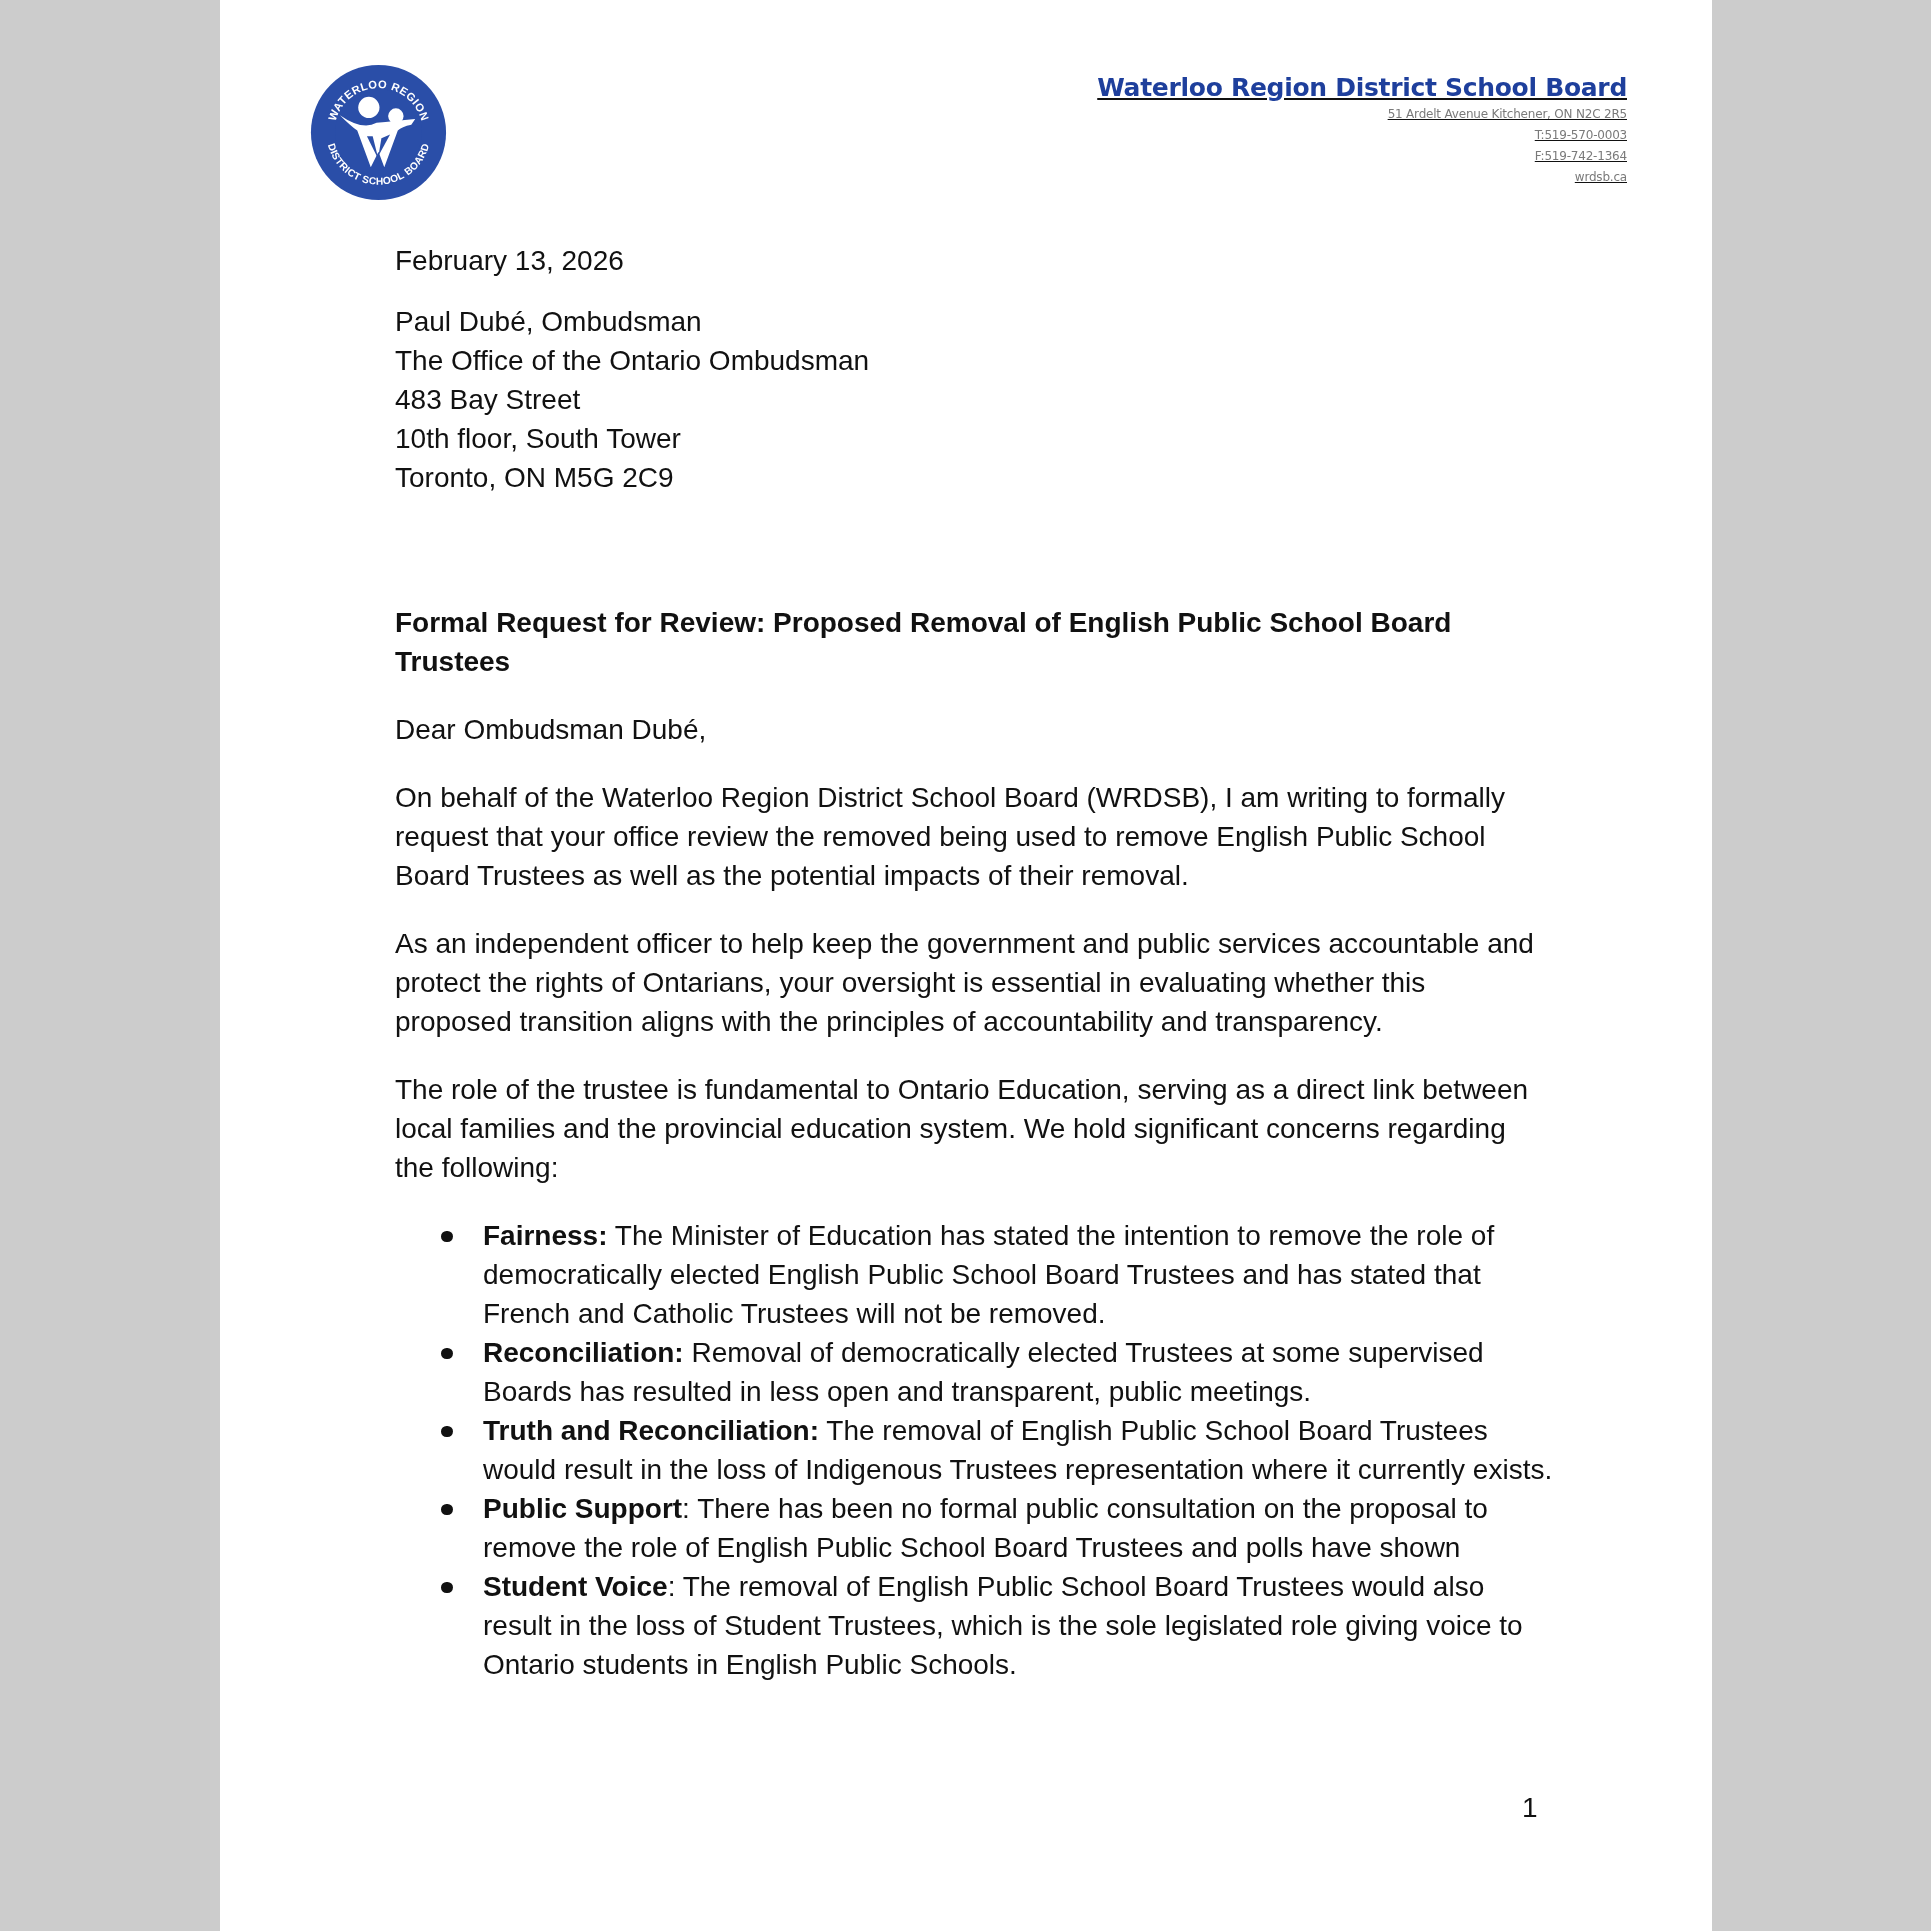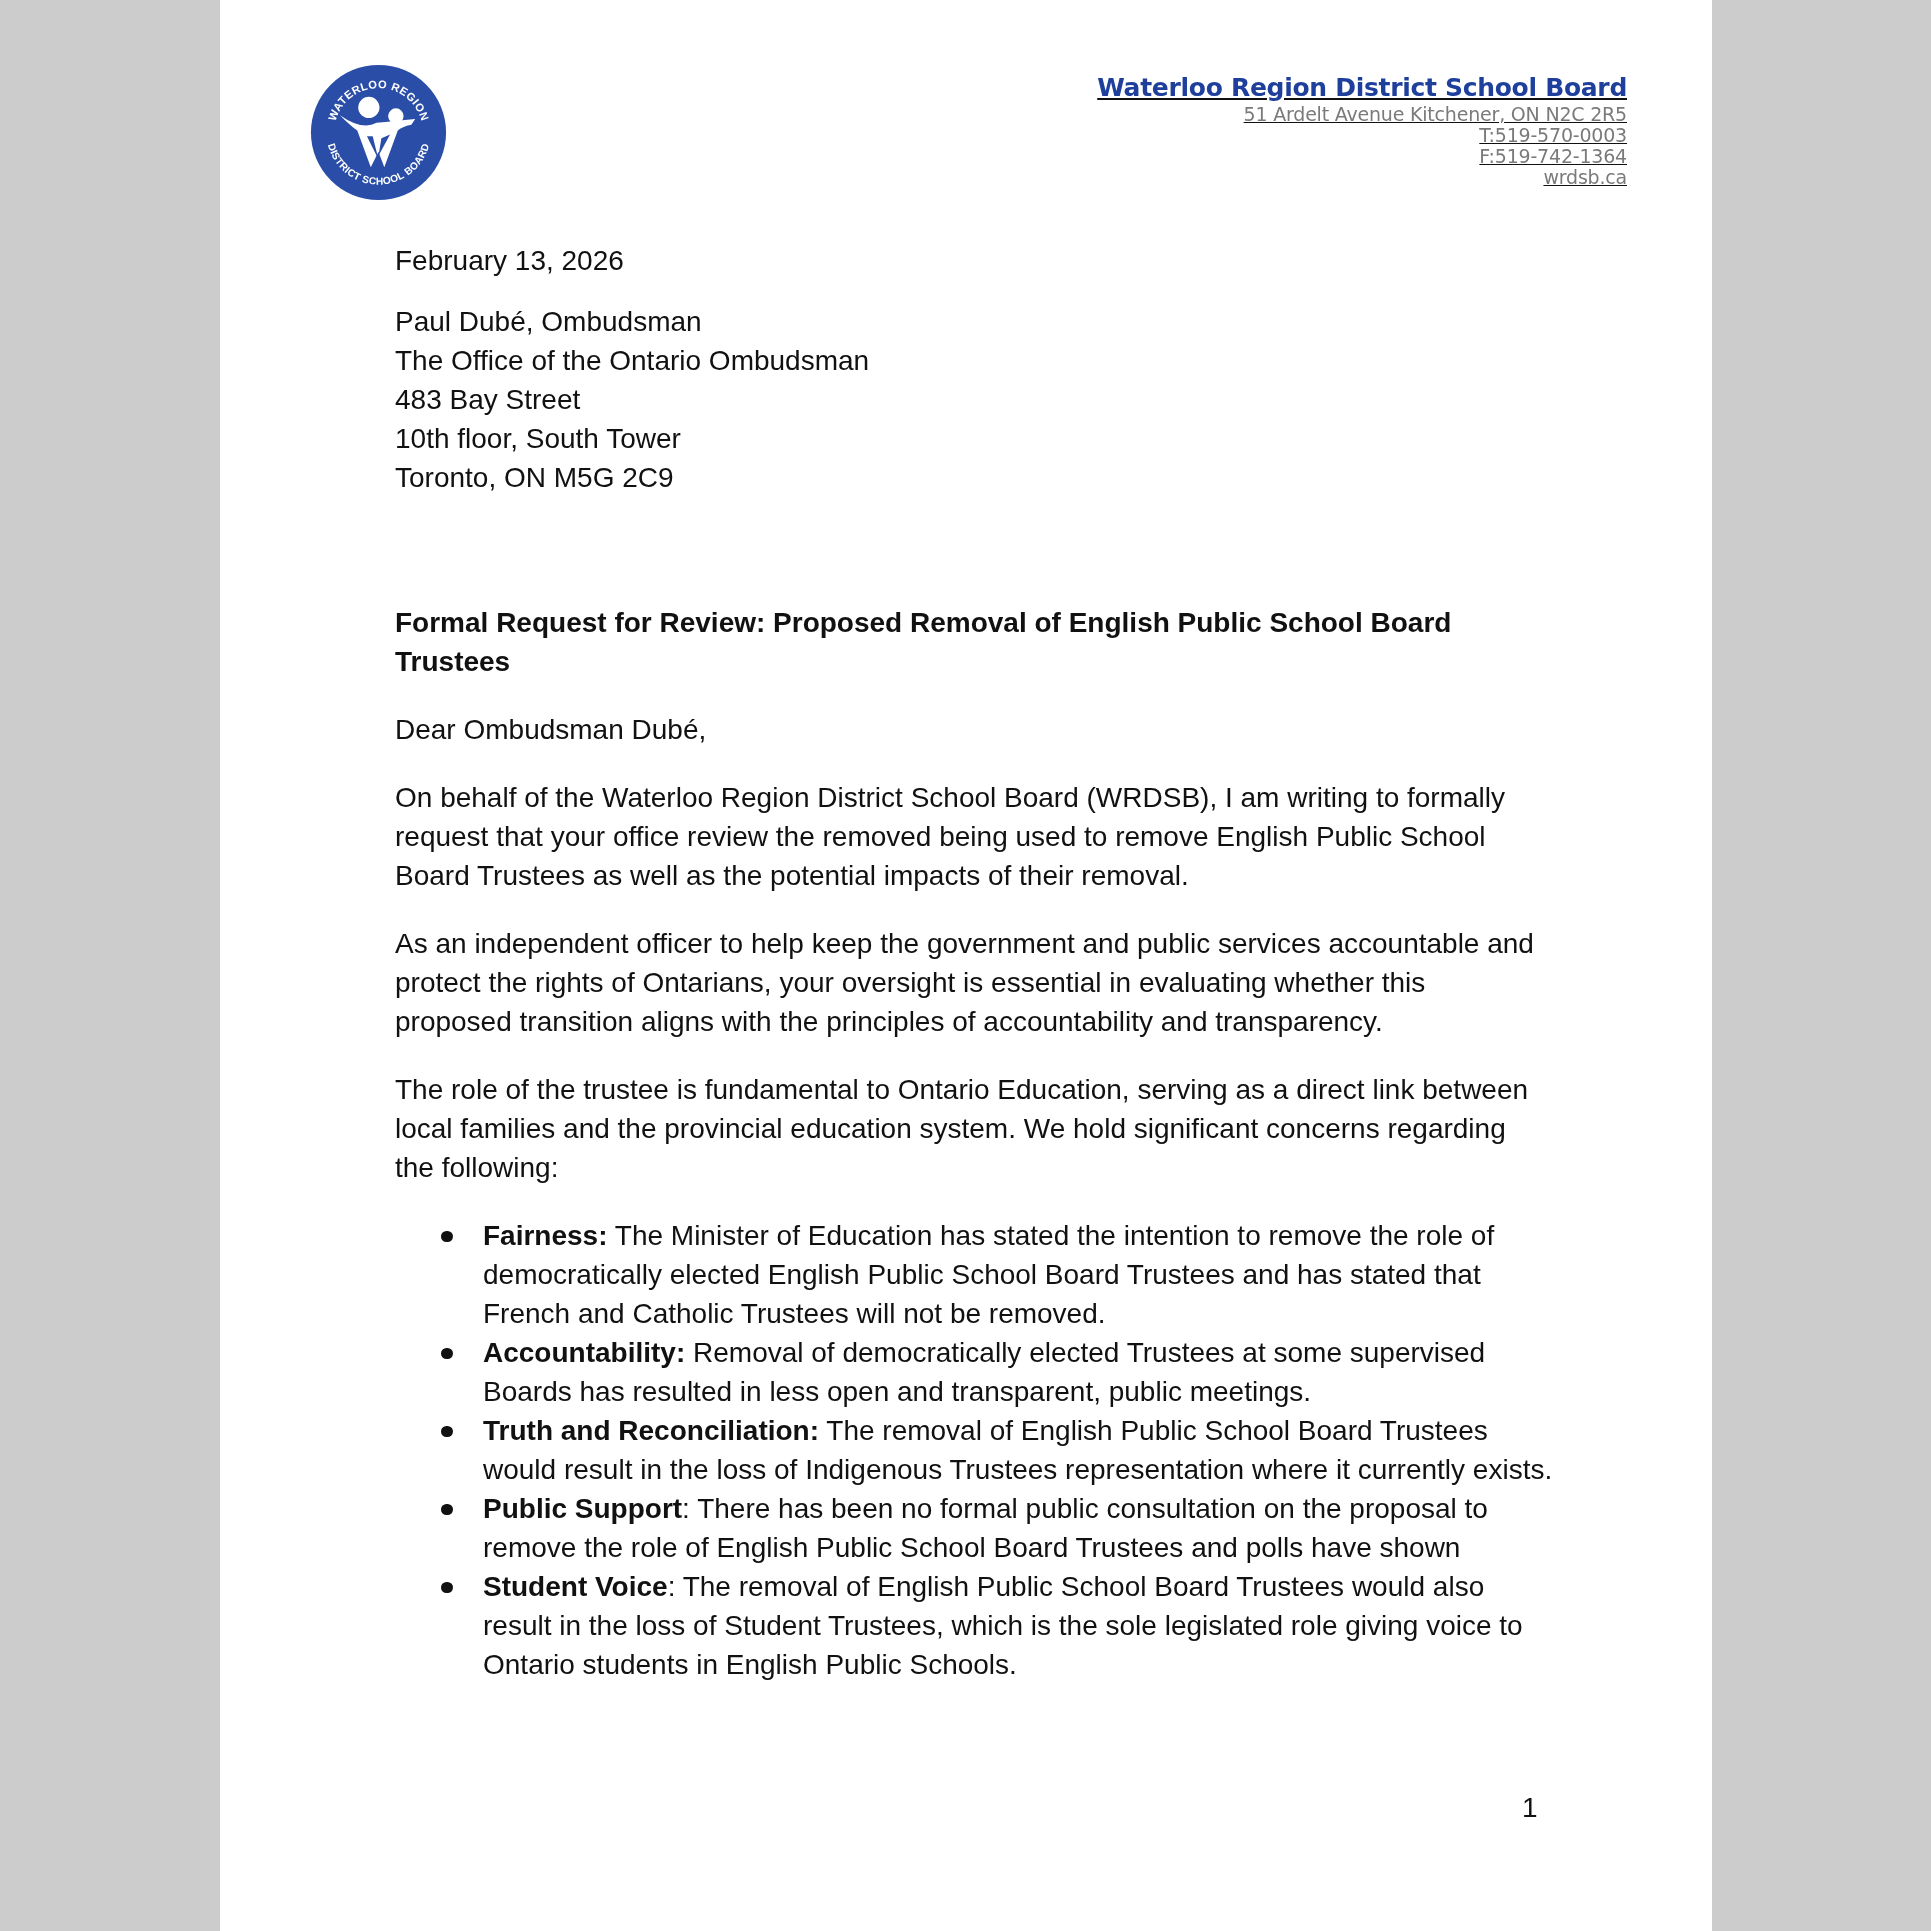--- a/index.html
+++ b/index.html
@@ -29,21 +29,21 @@
     font-family: "DejaVu Sans", sans-serif;
     text-decoration: underline;
   }
   .lh-name {
     font-size: 25px; font-weight: bold;
     color: #1e3f9c;
     letter-spacing: -0.3px;
     line-height: 33px;
   }
   .lh-line {
-    font-size: 19px; color: #7a7a7a;
+    font-size: 12px; color: #7a7a7a;
     line-height: 21px;
     letter-spacing: -0.2px;
   }
   .body {
     position: absolute;
     left: 175px; top: 241px;
     width: 1178px;
     font-size: 28px;
     line-height: 39px;
   }
@@ -133,21 +133,21 @@
     <p class="para">As an independent officer to help keep the government and public services accountable and protect the rights of Ontarians, your oversight is essential in evaluating whether this proposed transition aligns with the principles of accountability and transparency.</p>
     <p class="para">The role of the trustee is fundamental to Ontario Education, serving as a direct link between local families and the provincial education system. We hold significant concerns regarding the following:</p>
 
     <ul class="concerns">
       <li>
         <span class="bullet"></span>
         <span class="b-label">Fairness:</span><span> The Minister of Education has stated the intention to remove the role of democratically elected English Public School Board Trustees and has stated that French and Catholic Trustees will not be removed.</span>
       </li>
       <li>
         <span class="bullet"></span>
-        <span class="b-label">Accountability:</span><span> Removal of democratically elected Trustees at some supervised Boards has resulted in less open and transparent, public meetings.</span>
+        <span class="b-label">Reconciliation:</span><span> Removal of democratically elected Trustees at some supervised Boards has resulted in less open and transparent, public meetings.</span>
       </li>
       <li>
         <span class="bullet"></span>
         <span class="b-label">Truth and Reconciliation:</span><span> The removal of English Public School Board Trustees would result in the loss of Indigenous Trustees representation where it currently exists.</span>
       </li>
       <li>
         <span class="bullet"></span>
         <span class="b-label">Public Support</span><span>: There has been no formal public consultation on the proposal to remove the role of English Public School Board Trustees and polls have shown</span>
       </li>
       <li>

